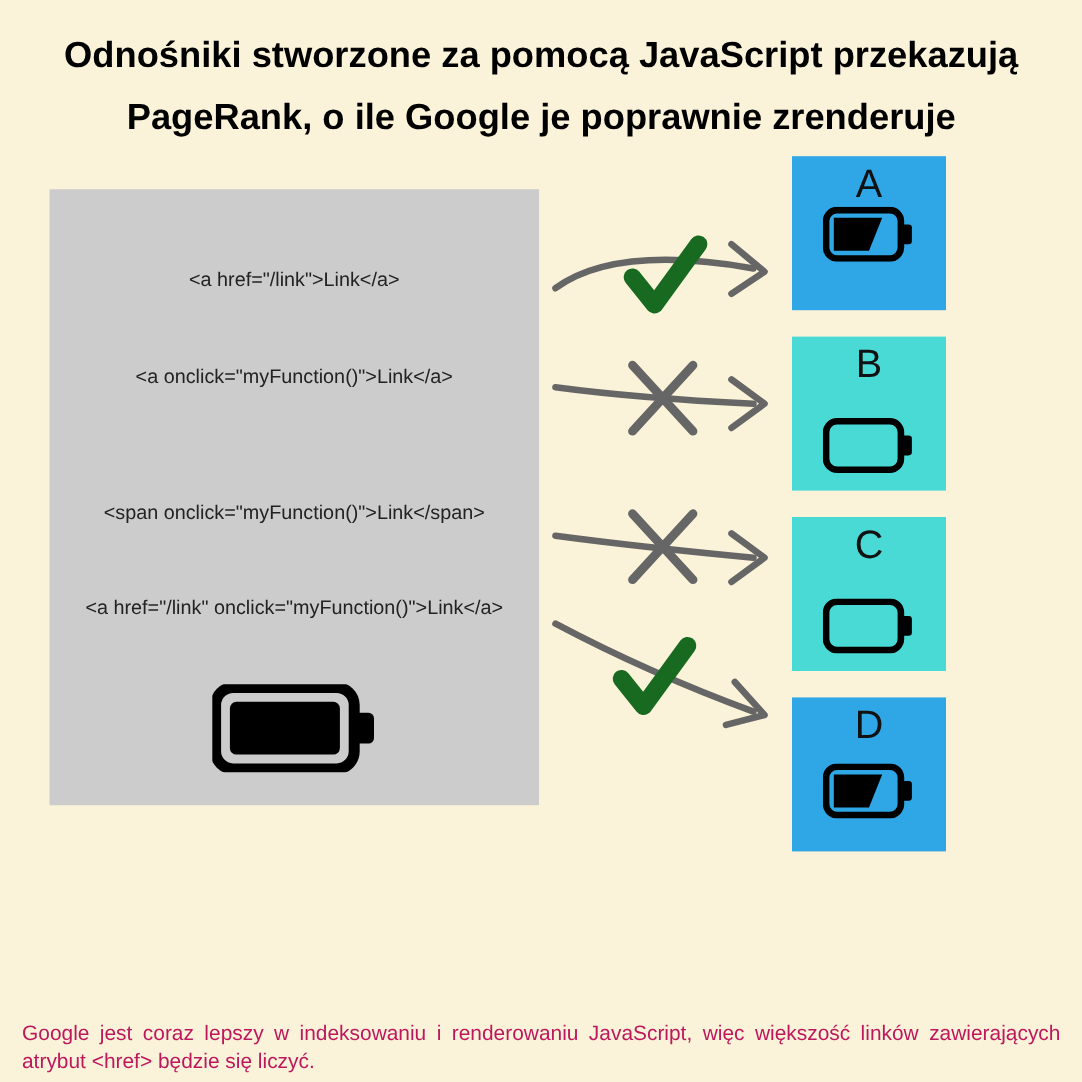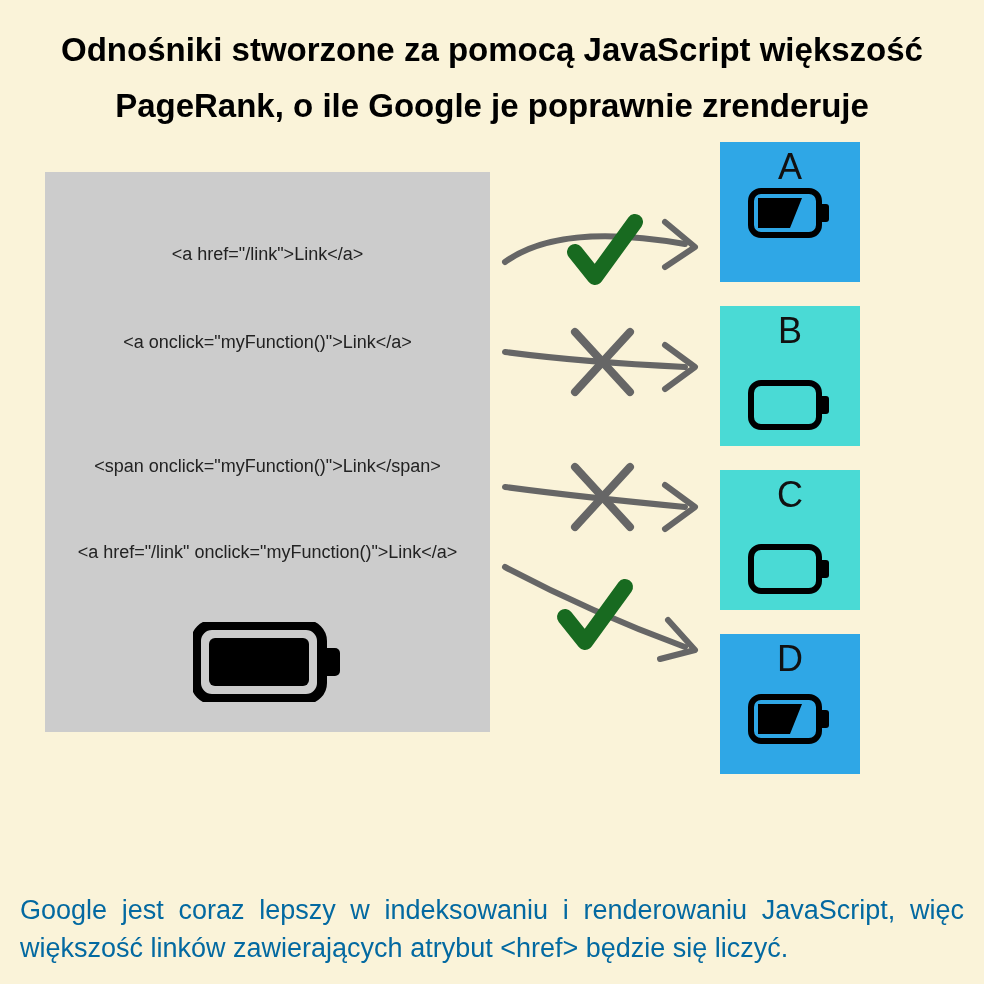--- a/index.html
+++ b/index.html
@@ -60,33 +60,33 @@
   flex-direction: column;
   align-items: center;
   justify-content: flex-start;
   padding-top: 4px;
 }
 .target.blue { background: #2fa7e6; }
 .target.cyan { background: #4adad5; }
 .target-label { font-size: 36px; color: #111; }
 .footer {
   position: absolute;
-  bottom: 16px;
+  bottom: 4px;
   left: 20px;
   right: 20px;
-  font-size: 27px;
-  color: #0369a1;
+  font-size: 19px;
+  color: #be185d;
   text-align: justify;
   line-height: 1.4;
 }
 </style>
 </head>
 <body>
 
-<div class="title">Odnośniki stworzone za pomocą JavaScript większość PageRank, o ile Google je poprawnie zrenderuje</div>
+<div class="title">Odnośniki stworzone za pomocą JavaScript przekazują PageRank, o ile Google je poprawnie zrenderuje</div>
 
 <div class="content">
 
   <div class="codebox">
     <div class="codeline l1">&lt;a href="/link"&gt;Link&lt;/a&gt;</div>
     <div class="codeline l2">&lt;a onclick="myFunction()"&gt;Link&lt;/a&gt;</div>
     <div class="codeline l3">&lt;span onclick="myFunction()"&gt;Link&lt;/span&gt;</div>
     <div class="codeline l4">&lt;a href="/link" onclick="myFunction()"&gt;Link&lt;/a&gt;</div>
     <div class="battery-large">
       <svg width="150" height="80" viewBox="0 0 150 80">

